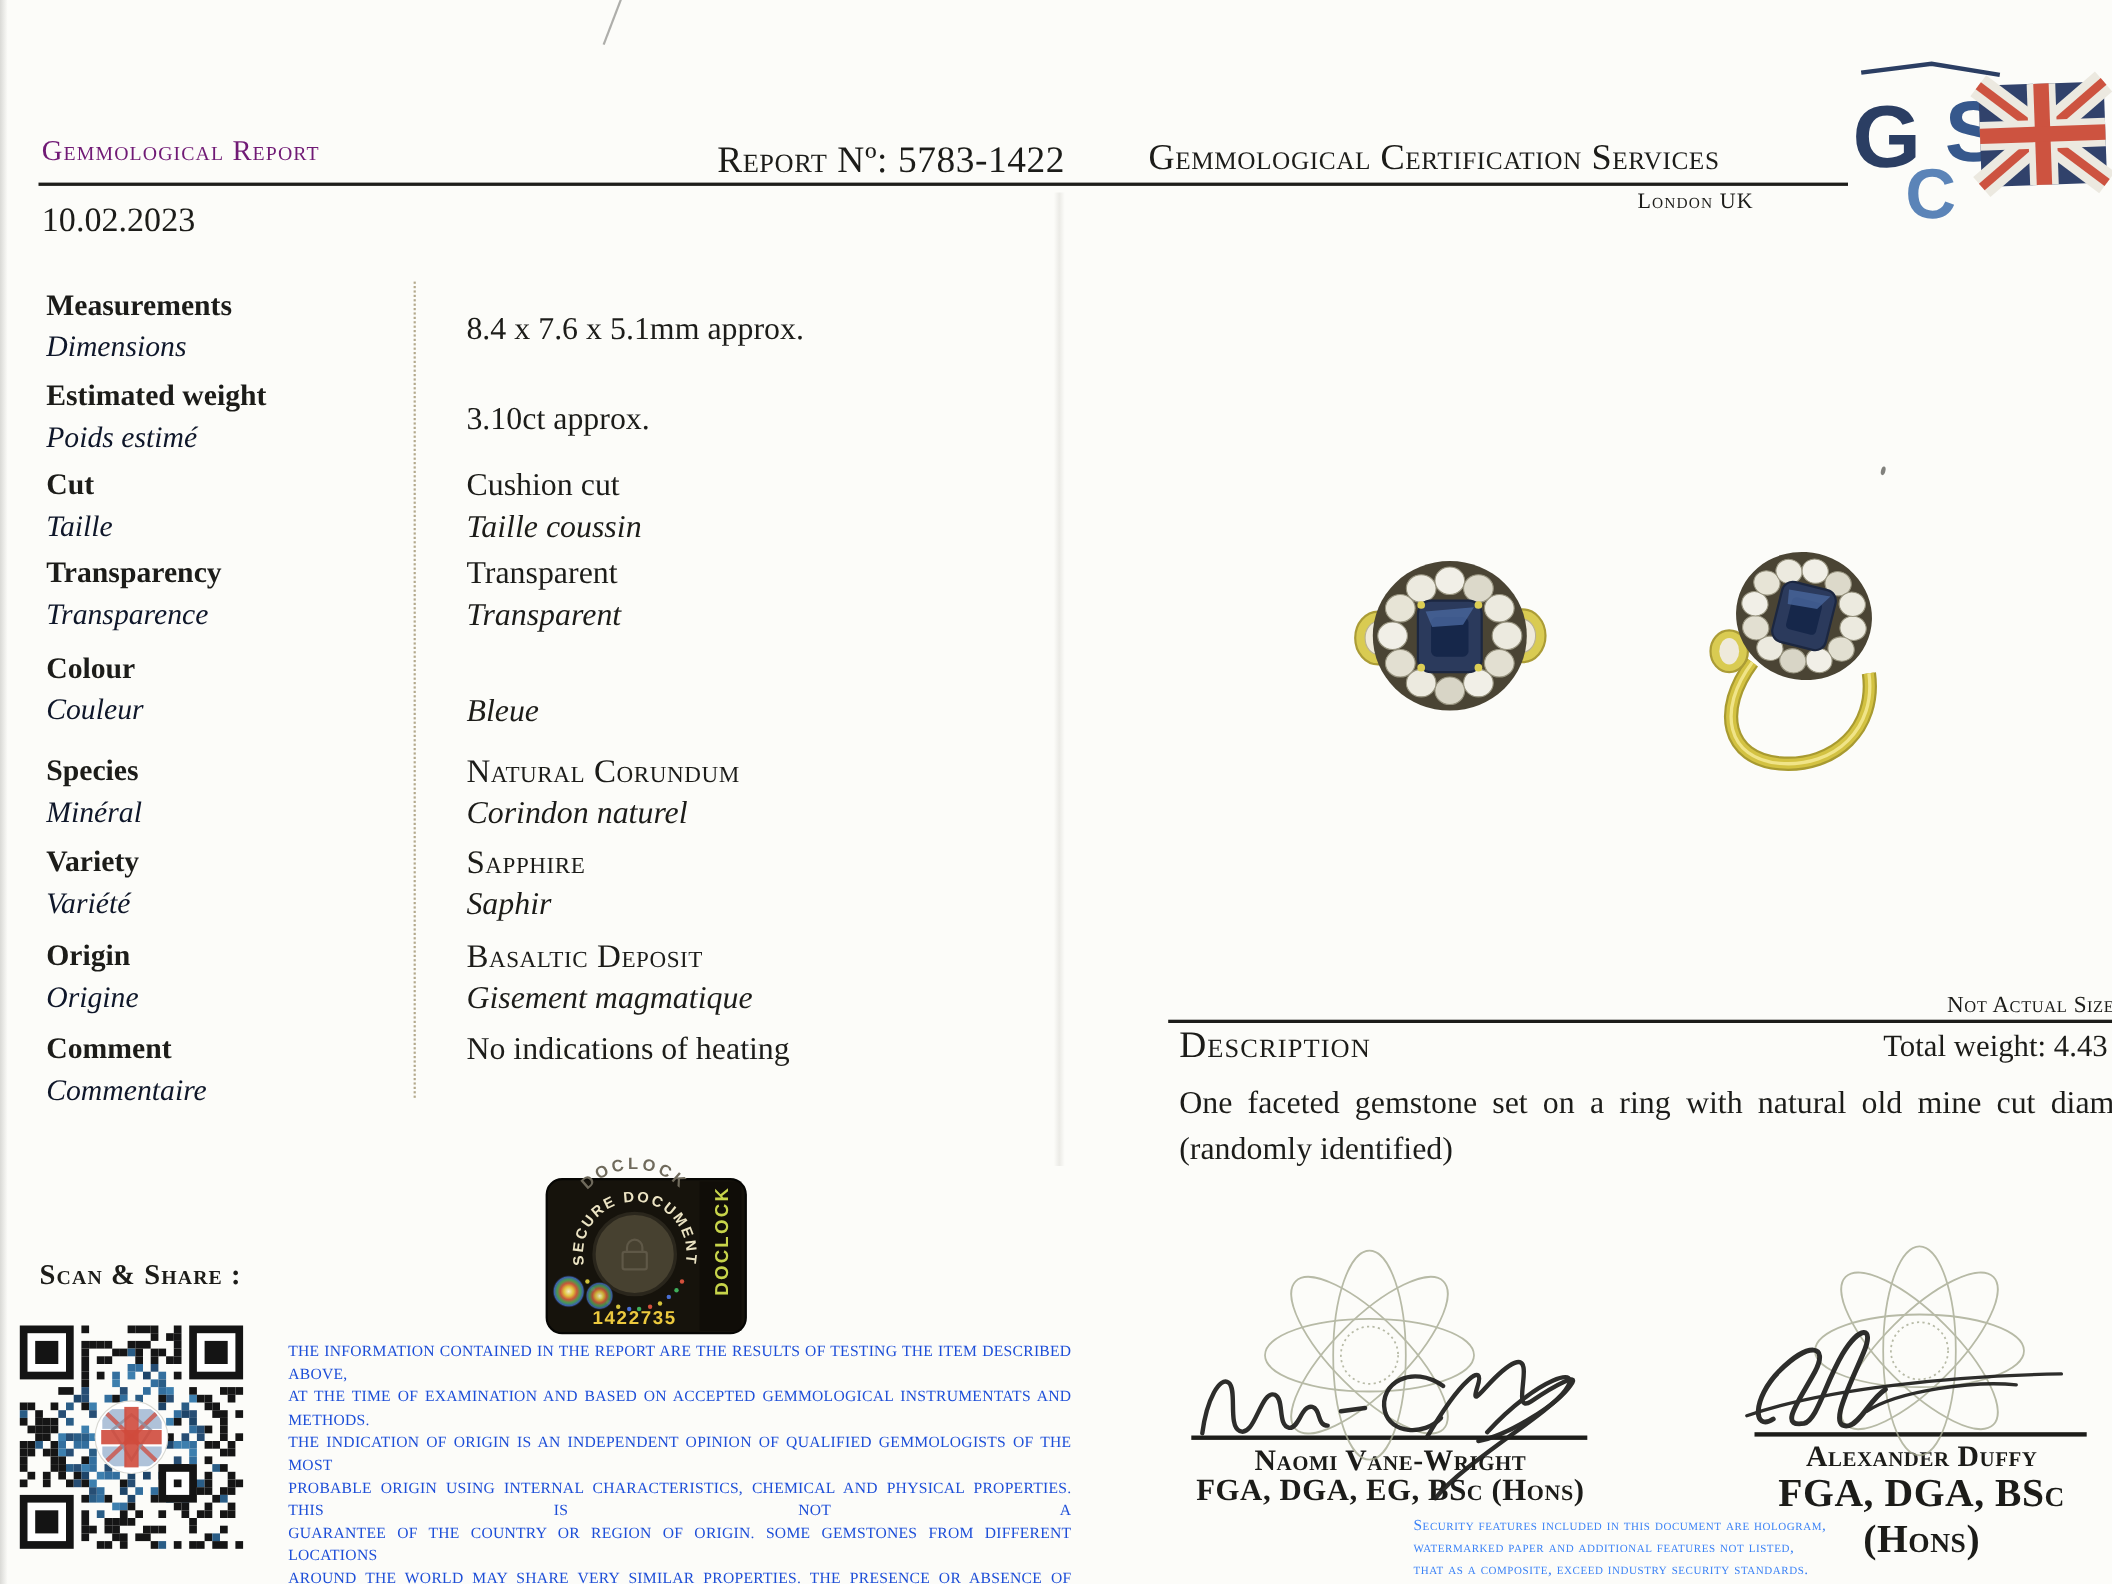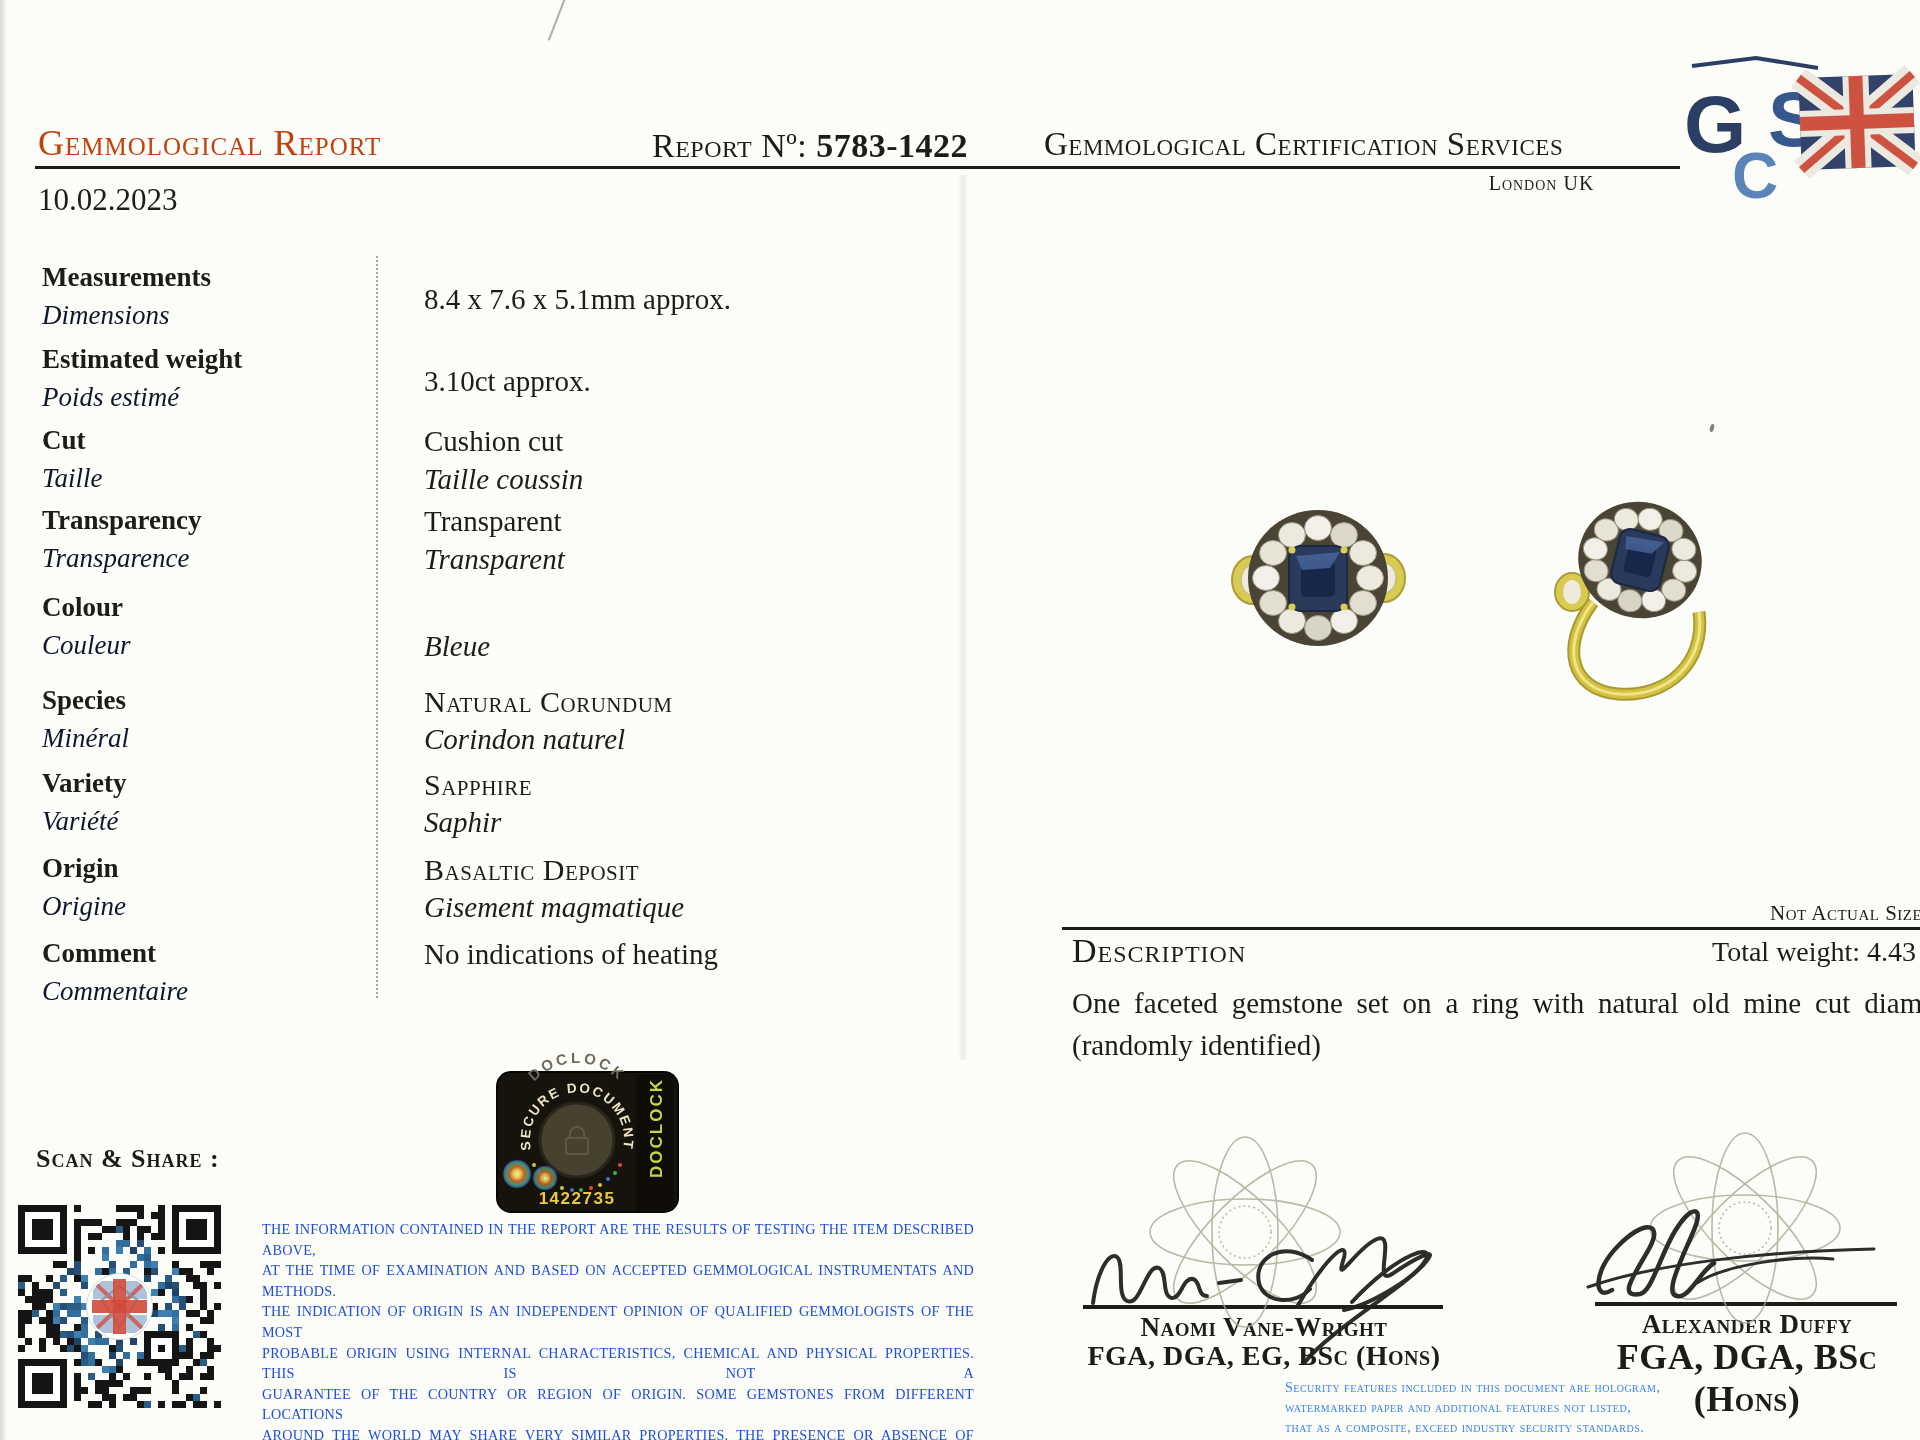--- a/index.html
+++ b/index.html
@@ -7,23 +7,23 @@
     width:1920px;height:1440px;position:relative;overflow:hidden;
     background:#fcfcf9;
     font-family:"Liberation Serif", serif;
     color:#1c1c19;
   }
   .abs{position:absolute}
   .sc{font-variant:small-caps}
   .nowrap{white-space:nowrap}
 
   
-  .report-title{left:38px;top:122px;font-size:36px;font-variant:small-caps;letter-spacing:1px;color:#c2410c}
+  .report-title{left:38px;top:122px;font-size:26px;font-variant:small-caps;letter-spacing:1px;color:#701a75}
   .report-no{left:652px;top:127px;font-size:34px;font-variant:small-caps;letter-spacing:.5px}
-  .report-no b{font-variant:normal;font-weight:bold}
+  .report-no b{font-variant:normal;font-weight:normal}
   .org-name{left:1044px;top:126px;font-size:33px;font-variant:small-caps;letter-spacing:.5px}
   .org-loc{left:1420px;width:243px;top:172px;font-size:20px;font-variant:small-caps;text-align:center;letter-spacing:1px}
   .date{left:38px;top:182px;font-size:31px}
 
   .rule{position:absolute;background:#1d1d1a}
   .rule-header{left:35px;top:166px;width:1645px;height:3px}
   .rule-desc{left:1062px;top:927px;width:868px;height:3px}
   .rule-sig1{left:1083px;top:1305px;width:360px;height:4px}
   .rule-sig2{left:1595px;top:1302px;width:302px;height:4px}
 

